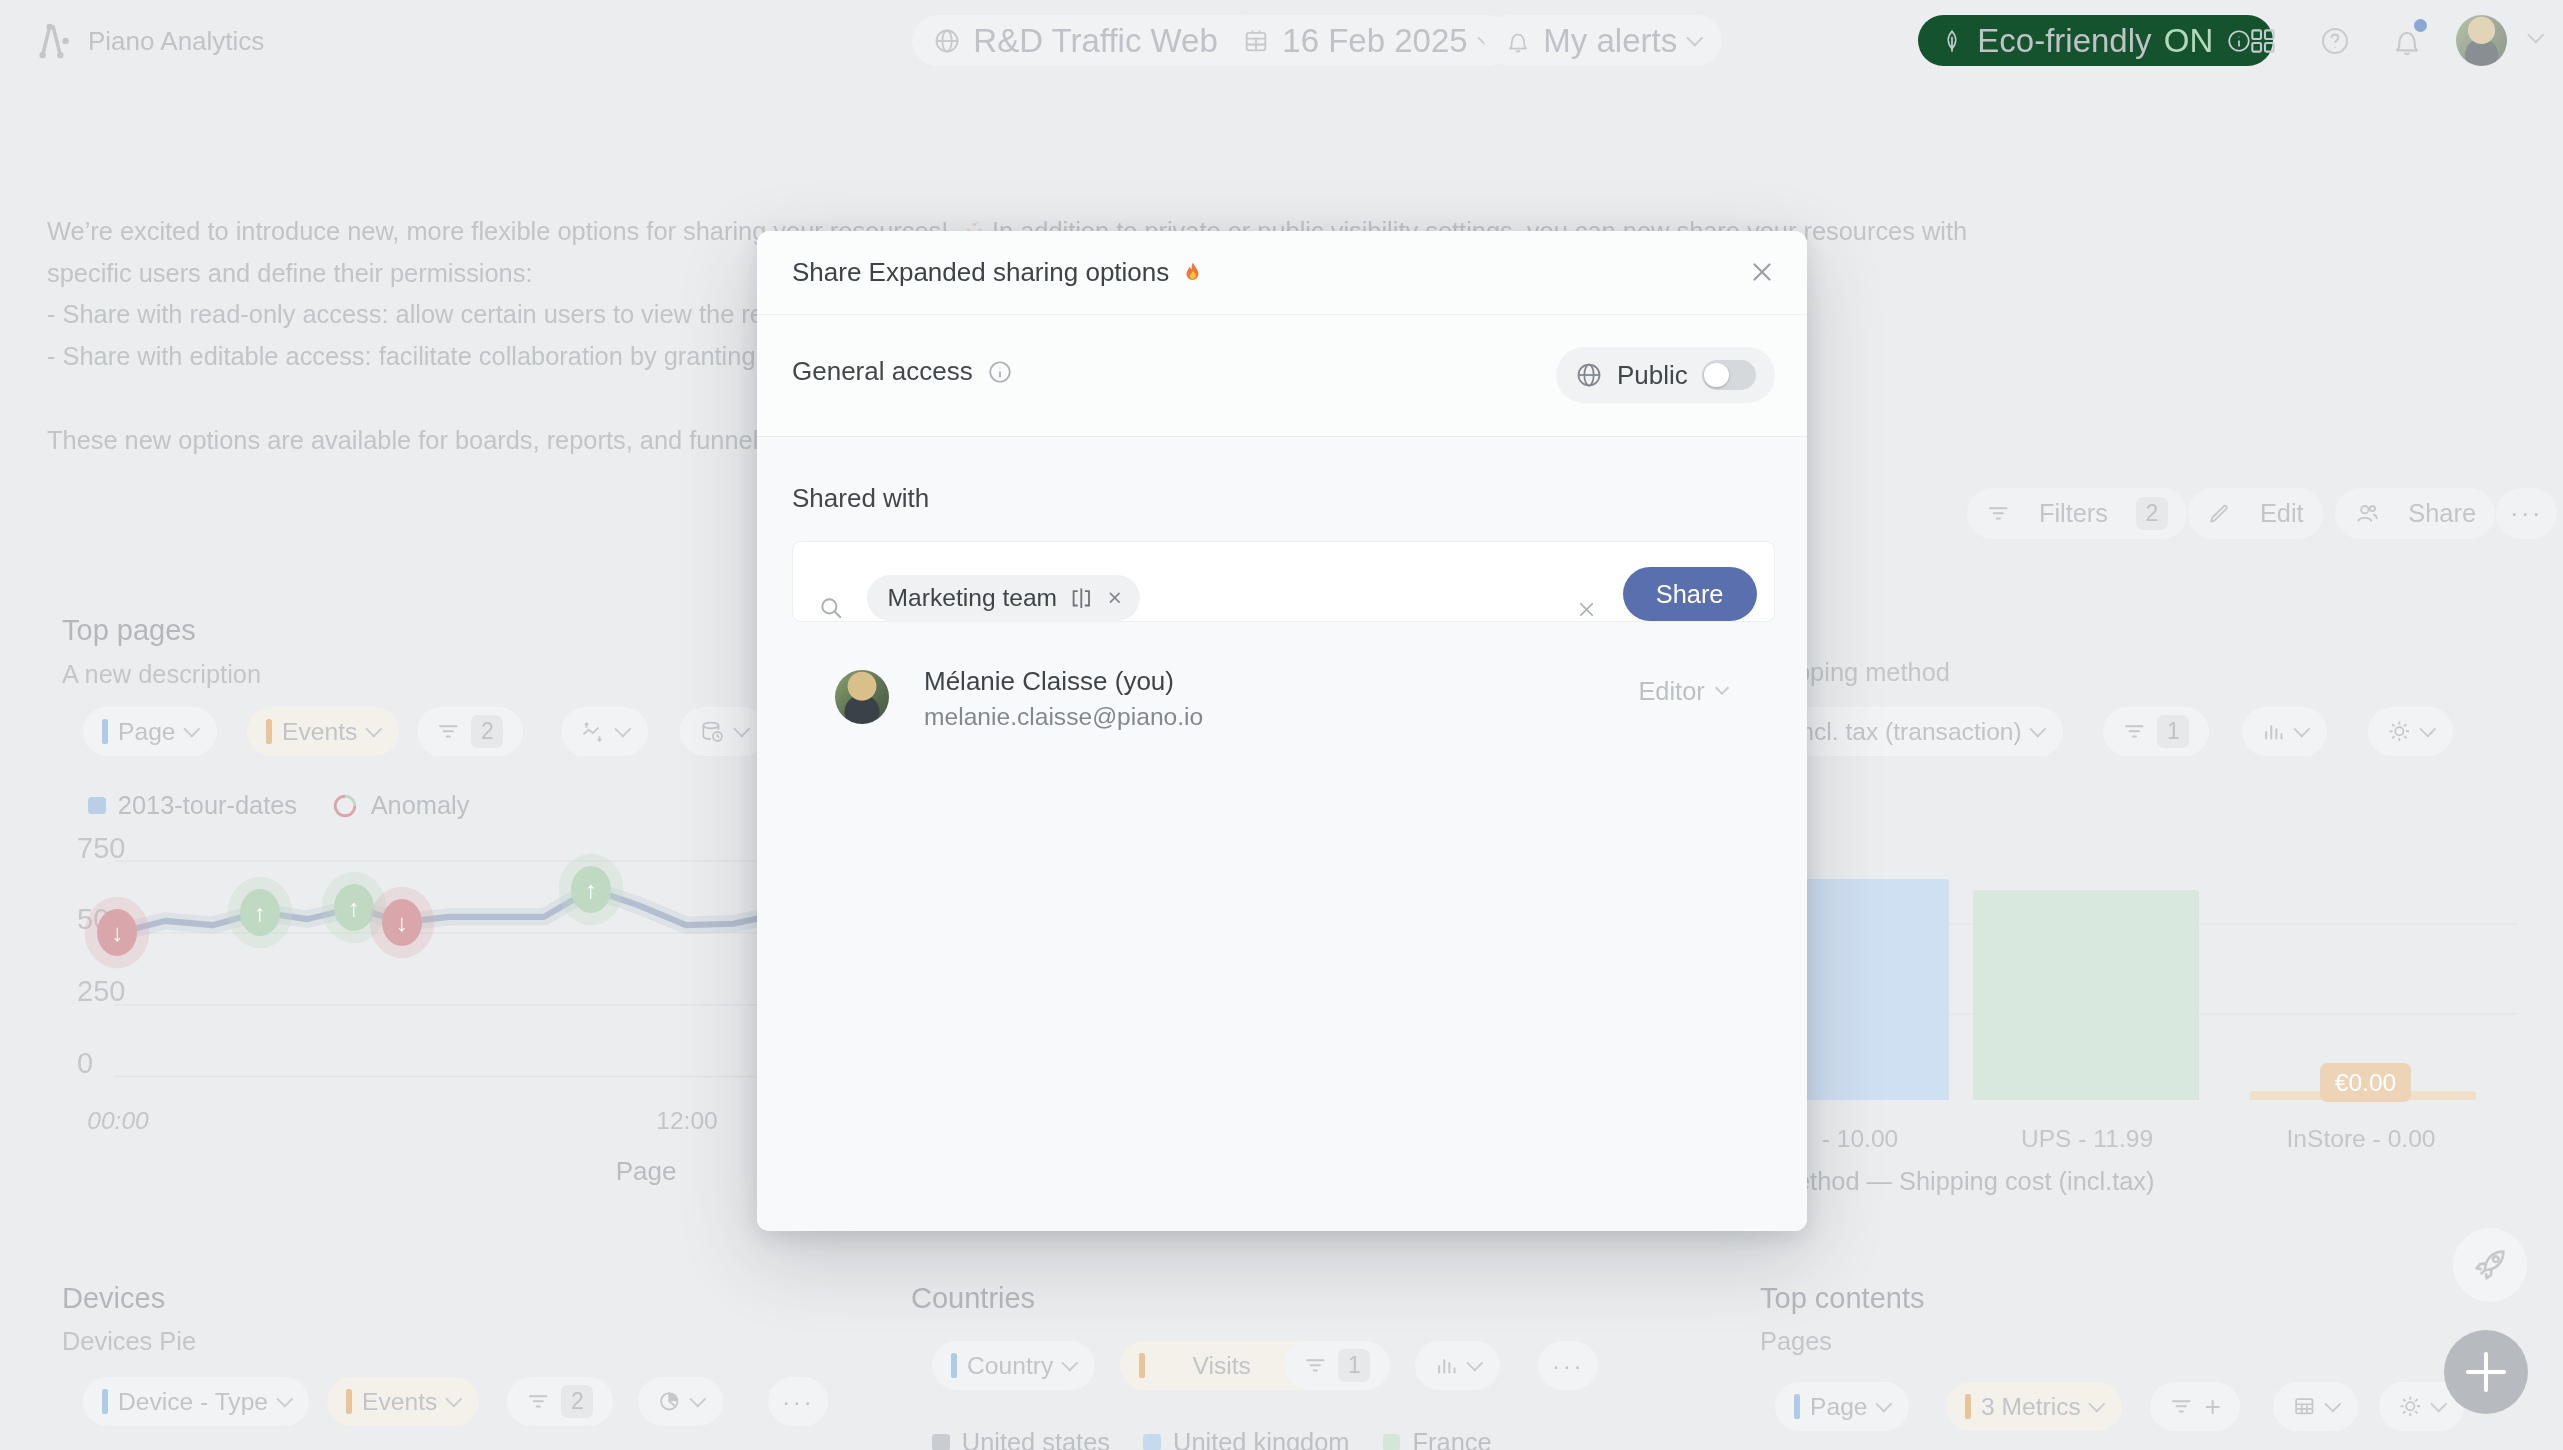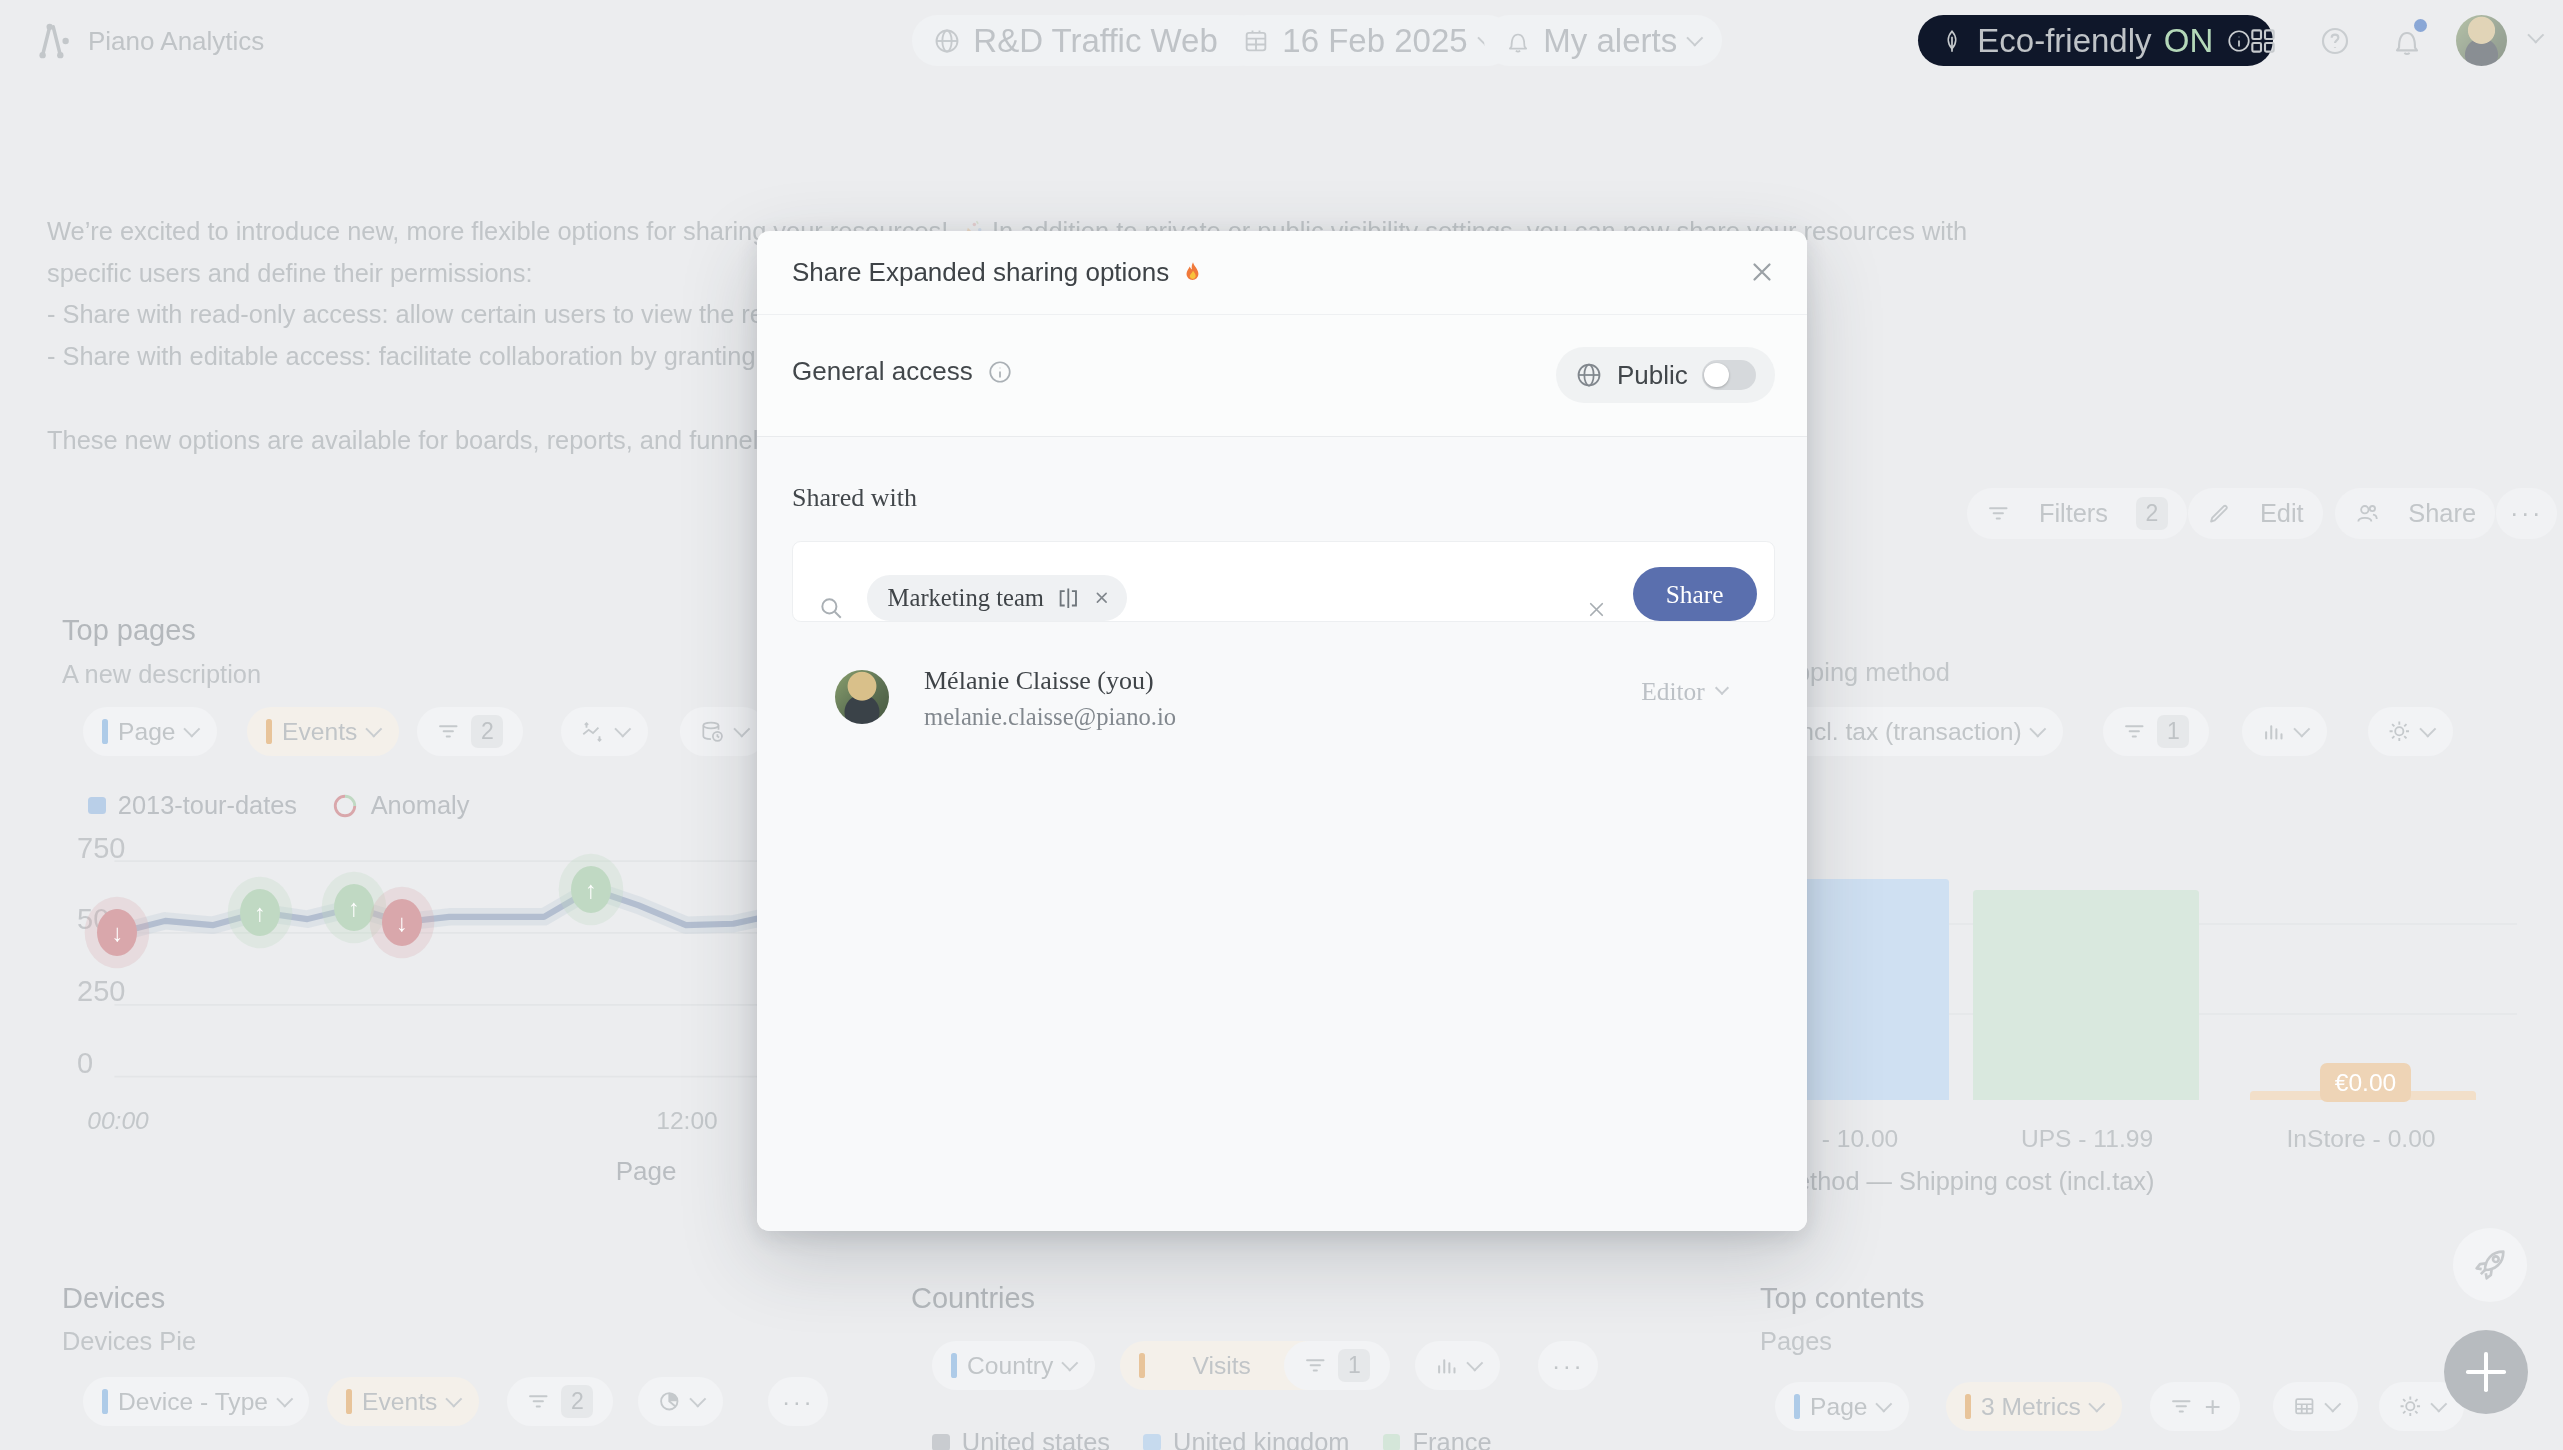--- a/index.html
+++ b/index.html
@@ -31,21 +31,21 @@
   
   #modal{position:absolute;left:757px;top:231px;width:1050px;height:1000px;background:#fbfcfc;border-radius:12.3px;box-shadow:0 26px 79px rgba(40,50,60,.20),0 5.3px 21px rgba(40,50,60,.12);}
   .m-title{font-size:26px;color:#3e4347;display:flex;align-items:center;gap:10.5px;}
   .m-label{font-size:26px;color:#42474b;}
   .ga-pill{position:absolute;right:32px;top:116px;height:56px;border-radius:28px;background:#f0f2f3;display:flex;align-items:center;gap:14px;padding:0 19.3px;}
   .toggle{width:54px;height:30px;border-radius:15px;background:#d6d9dc;position:relative;flex:none;}
   .knob{position:absolute;left:2.6px;top:2.6px;width:24.6px;height:24.6px;border-radius:50%;background:#fff;box-shadow:0 0.9px 2.6px rgba(0,0,0,.25);}
   .searchbox{position:absolute;left:35px;right:32px;top:309px;height:81px;background:#fff;border:0.9px solid #edeff1;border-radius:8.8px;display:flex;align-items:flex-end;padding:0 17.5px 0 24.6px;box-sizing:border-box;}
   .tag{display:flex;align-items:center;gap:12.3px;background:#eff1f3;border-radius:23px;height:46px;padding:0 16px 0 21px;margin-left:23px;font-size:24.6px;color:#3f4448;}
   .share-btn{height:54px;padding:0 33px;border-radius:27px;background:#5a6fae;color:#fff;font-size:25.4px;border:none;display:flex;align-items:center;font-family:inherit;}
-  .m-lower{position:absolute;left:0;right:0;top:205px;bottom:0;background:#f8f9fa;border-top:0.9px solid #e9ebed;border-radius:0 0 12.3px 12.3px;font-family:Liberation Serif, serif;}
+  .m-lower{position:absolute;left:0;right:0;top:205px;bottom:0;background:#f8f9fa;border-top:0.9px solid #e9ebed;border-radius:0 0 12.3px 12.3px;}
   .avatar-photo{border-radius:50%;background:
      radial-gradient(circle at 50% 30%,#d9c08a 0 30%,transparent 32%),
      radial-gradient(circle at 50% 78%,#3a4248 0 34%,transparent 36%),
      linear-gradient(135deg,#8aa06e,#5d7153 55%,#46573f);}
   .fabplus{position:absolute;background:#fff;}
 </style>
 </head>
 <body>
 
 <div id="stage">
@@ -90,21 +90,21 @@
       <span>
         <svg width="26" height="26" viewBox="0 0 24 24" fill="none" stroke="#c6cacd" stroke-width="1.6" stroke-linejoin="round">
           <path d="M6 17 C6 9 8 6 12 6 C16 6 18 9 18 17 L19.5 19 H4.5 Z"></path>
             <path d="M10 21 Q12 22.5 14 21"></path>
         </svg>
         </span>
       <span>My alerts</span>
       <span class="chev"></span>
     </div>
 
-    <div class="hpill" style="left:1918px;background:#0f172a;">
+    <div class="hpill" style="left:1918px;background:#14532d;">
       <span>
         <svg width="26" height="26" viewBox="0 0 24 24" fill="none" stroke="#c6cacd" stroke-width="1.6">
           <path d="M12 3 C7.5 8 7.5 14 12 19 C16.5 14 16.5 8 12 3 Z"></path>
             <path d="M12 8 V22"></path>
         </svg>
         </span>
       <span>Eco-friendly</span>
       <span style="color:#b4d8b9;">ON</span>
       <span>
         <svg width="26" height="26" viewBox="0 0 24 24" fill="none" stroke="#c9cdd0" stroke-width="1.6">

